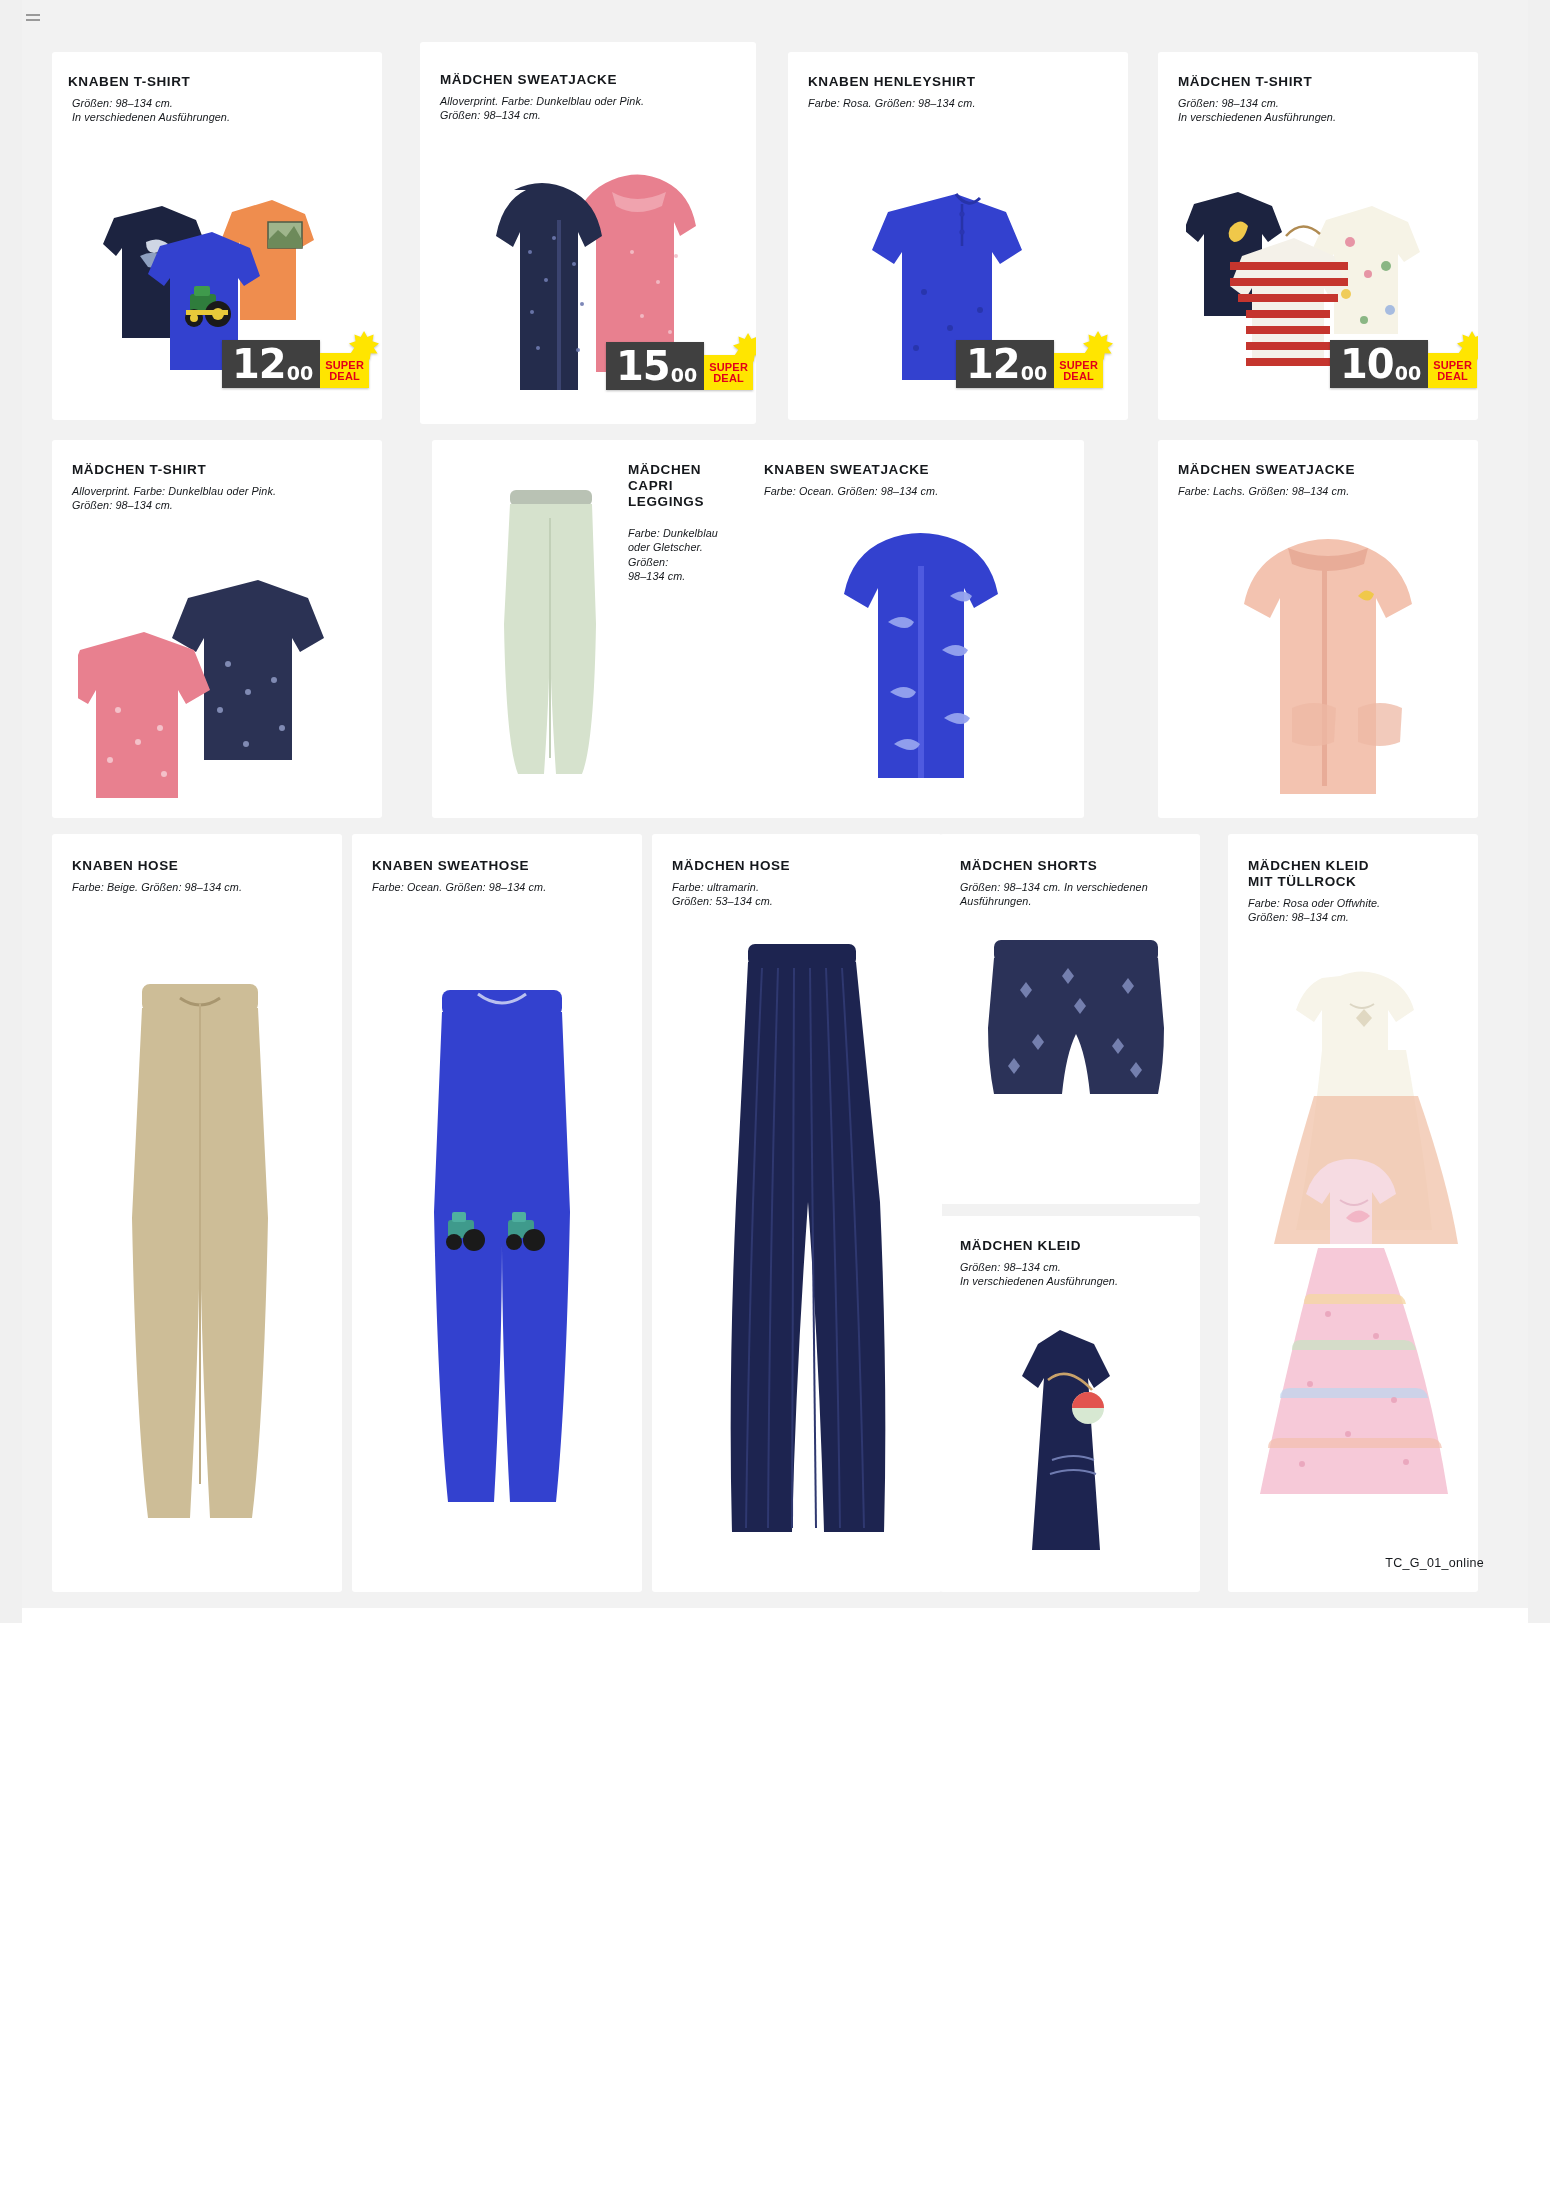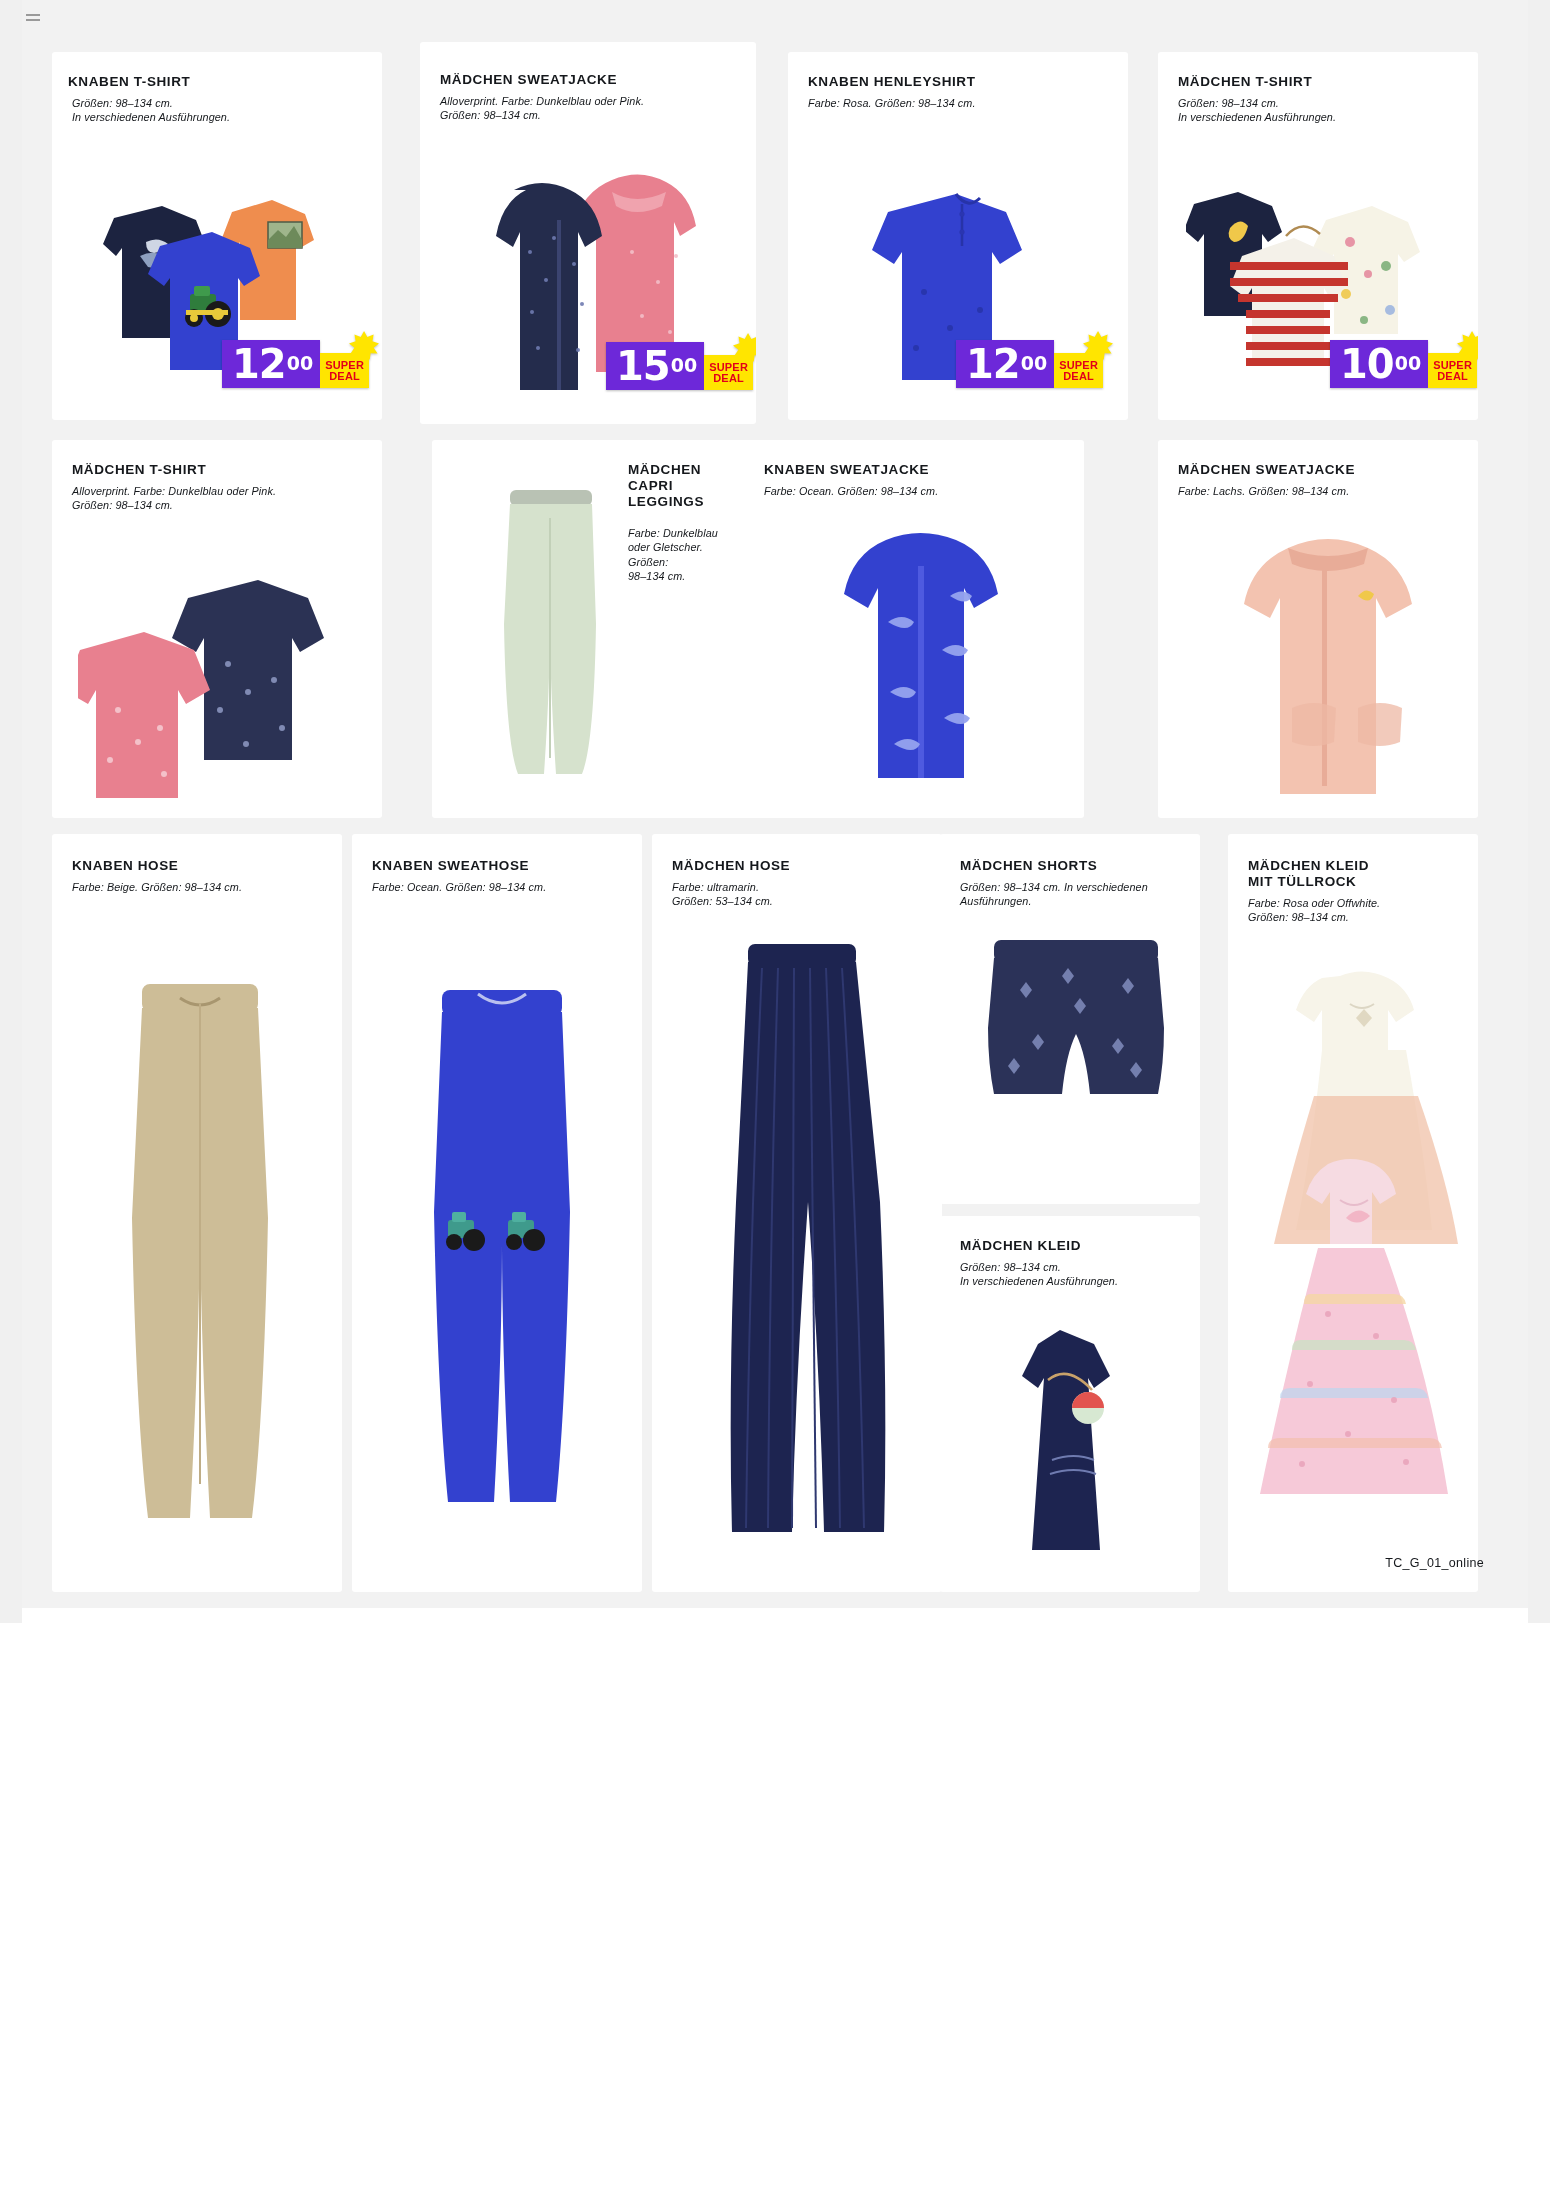--- a/index.html
+++ b/index.html
@@ -68,37 +68,37 @@
   }
 
   
   .badge {
     position: absolute;
     display: flex;
     align-items: stretch;
     filter: drop-shadow(0 1px 1px rgba(0,0,0,.25));
   }
   .badge .red {
-    background: #6d28d9;
+    background: #404040;
     color: #fff;
     display: flex;
     align-items: flex-start;
     padding: 4px 7px 4px 10px;
     line-height: 1;
   }
   .badge .int {
     font-weight: bold;
     font-size: 40px;
     letter-spacing: -1px;
     font-family: "DejaVu Sans", sans-serif;
   }
   .badge .cent {
     font-weight: bold;
     font-size: 19px;
-    margin-top: 10px;
+    margin-top: 20px;
     margin-left: 1px;
     font-family: "DejaVu Sans", sans-serif;
   }
   .badge .sd {
     background: #ffe500;
     color: #e2001a;
     font-weight: bold;
     font-size: 11px;
     line-height: 11px;
     padding: 7px 5px 6px 5px;

